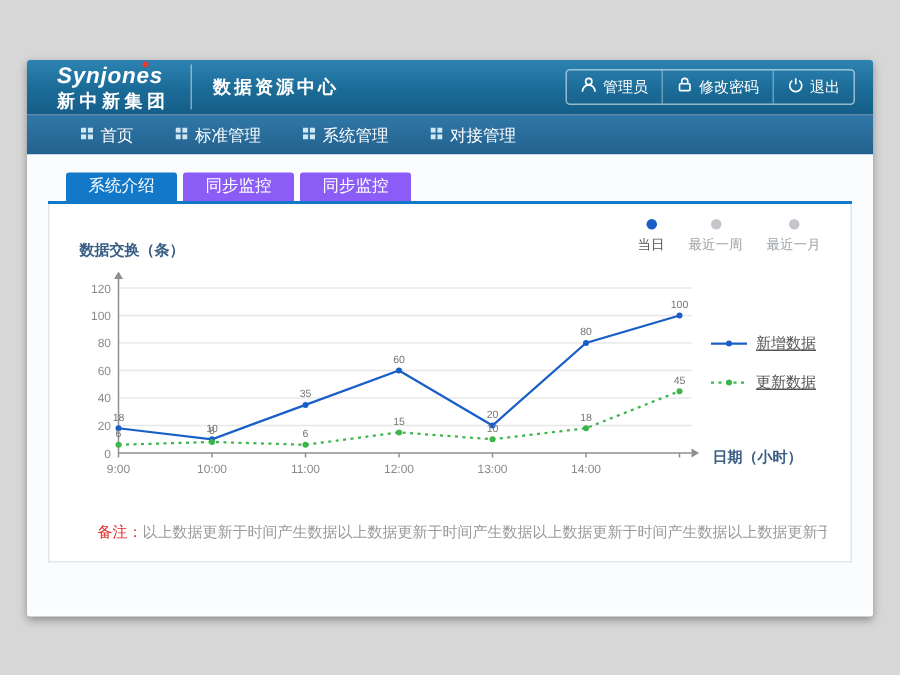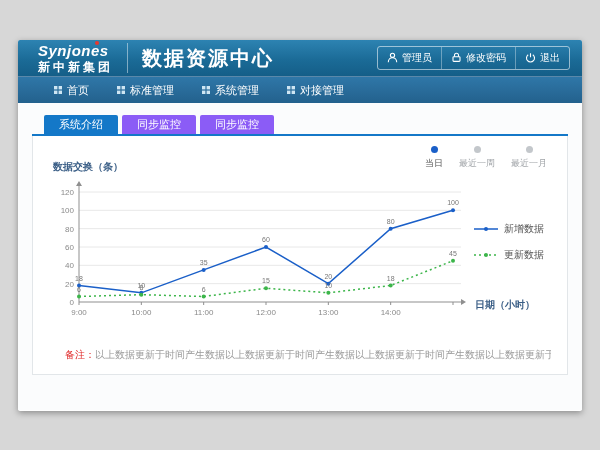--- a/index.html
+++ b/index.html
@@ -18,21 +18,21 @@
   
   .hdr{
     height:36px;display:flex;align-items:center;padding:0 12px;
     background:linear-gradient(180deg,#2d83b2 0%,#1b6b97 55%,#145e88 100%);
   }
   .logo{display:flex;flex-direction:column;line-height:1.05;margin-left:8px;}
   .logo-en{position:relative;color:#fff;font-size:15px;font-weight:bold;font-style:italic;letter-spacing:.5px;}
   .logo-dot{position:absolute;right:14px;top:-2px;width:4px;height:4px;border-radius:50%;background:#e8382f;}
   .logo-cn{color:#fff;font-size:12px;font-weight:bold;letter-spacing:3px;margin-top:2px;}
   .hdr-sep{width:1px;height:30px;background:rgba(255,255,255,.45);margin:0 14px;}
-  .app-title{color:#fff;font-size:20px;font-weight:bold;letter-spacing:2px;}
+  .app-title{color:#fff;font-size:12px;font-weight:bold;letter-spacing:2px;}
   .user-box{
     margin-left:auto;display:flex;align-items:center;height:22px;
     border:1px solid rgba(255,255,255,.55);border-radius:3px;
     color:#fff;font-size:10px;
   }
   .user-item{display:flex;align-items:center;gap:4px;padding:0 9px;height:100%;border-left:1px solid rgba(255,255,255,.35);cursor:pointer;}
   .user-item:first-child{border-left:none;}
   
   .nav{
     height:26px;display:flex;align-items:center;padding-left:22px;
@@ -48,21 +48,21 @@
   .tab-underline{height:2px;background:#1478c8;margin:0 14px;}
   .panel{position:relative;margin:0 14px;height:238px;background:#fff;border:1px solid #e2e6e9;border-top:none;}
   
   .filters{position:absolute;top:10px;right:20px;display:flex;gap:16px;align-items:center;font-size:9px;}
   .filter{display:flex;align-items:center;gap:4px;cursor:pointer;color:#a0a4a8;flex-direction:column;}
   .filter .dot{width:7px;height:7px;border-radius:50%;background:#c3c7cb;}
   .filter.active{color:#555;}
   
   .ylabel{position:absolute;top:24px;left:20px;font-size:10px;font-weight:bold;color:#3a5e86;}
   .chart-svg{position:absolute;top:42px;left:12px;}
-  .legend{position:absolute;top:86px;left:440px;display:flex;flex-direction:column;gap:12px;font-size:10px;color:#555;}
+  .legend{position:absolute;top:86px;left:440px;display:flex;flex-direction:column;gap:12px;font-size:10px;color:#555;text-decoration:underline;}
   .legend-item{display:flex;align-items:center;gap:5px;cursor:pointer;}
   .xlabel{position:absolute;left:442px;top:162px;font-size:10px;font-weight:bold;color:#3a5e86;}
   .remark{position:absolute;left:32px;right:16px;bottom:12px;font-size:10px;color:#9a9a9a;white-space:nowrap;overflow:hidden;}
   .remark-prefix{color:#e02b2b;}
 </style>
 </head>
 <body>
 
 <div class="window">
 

